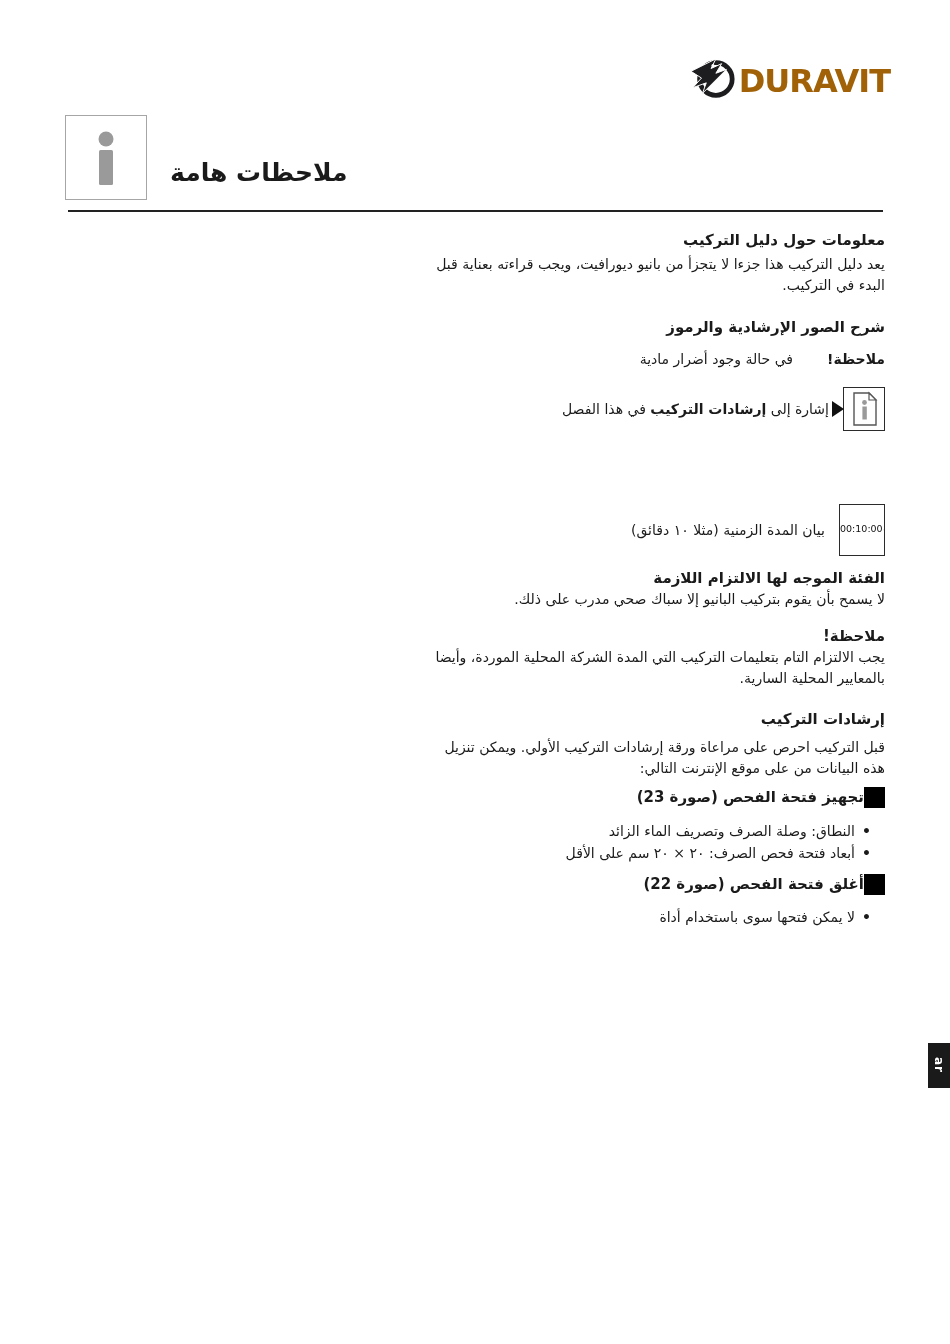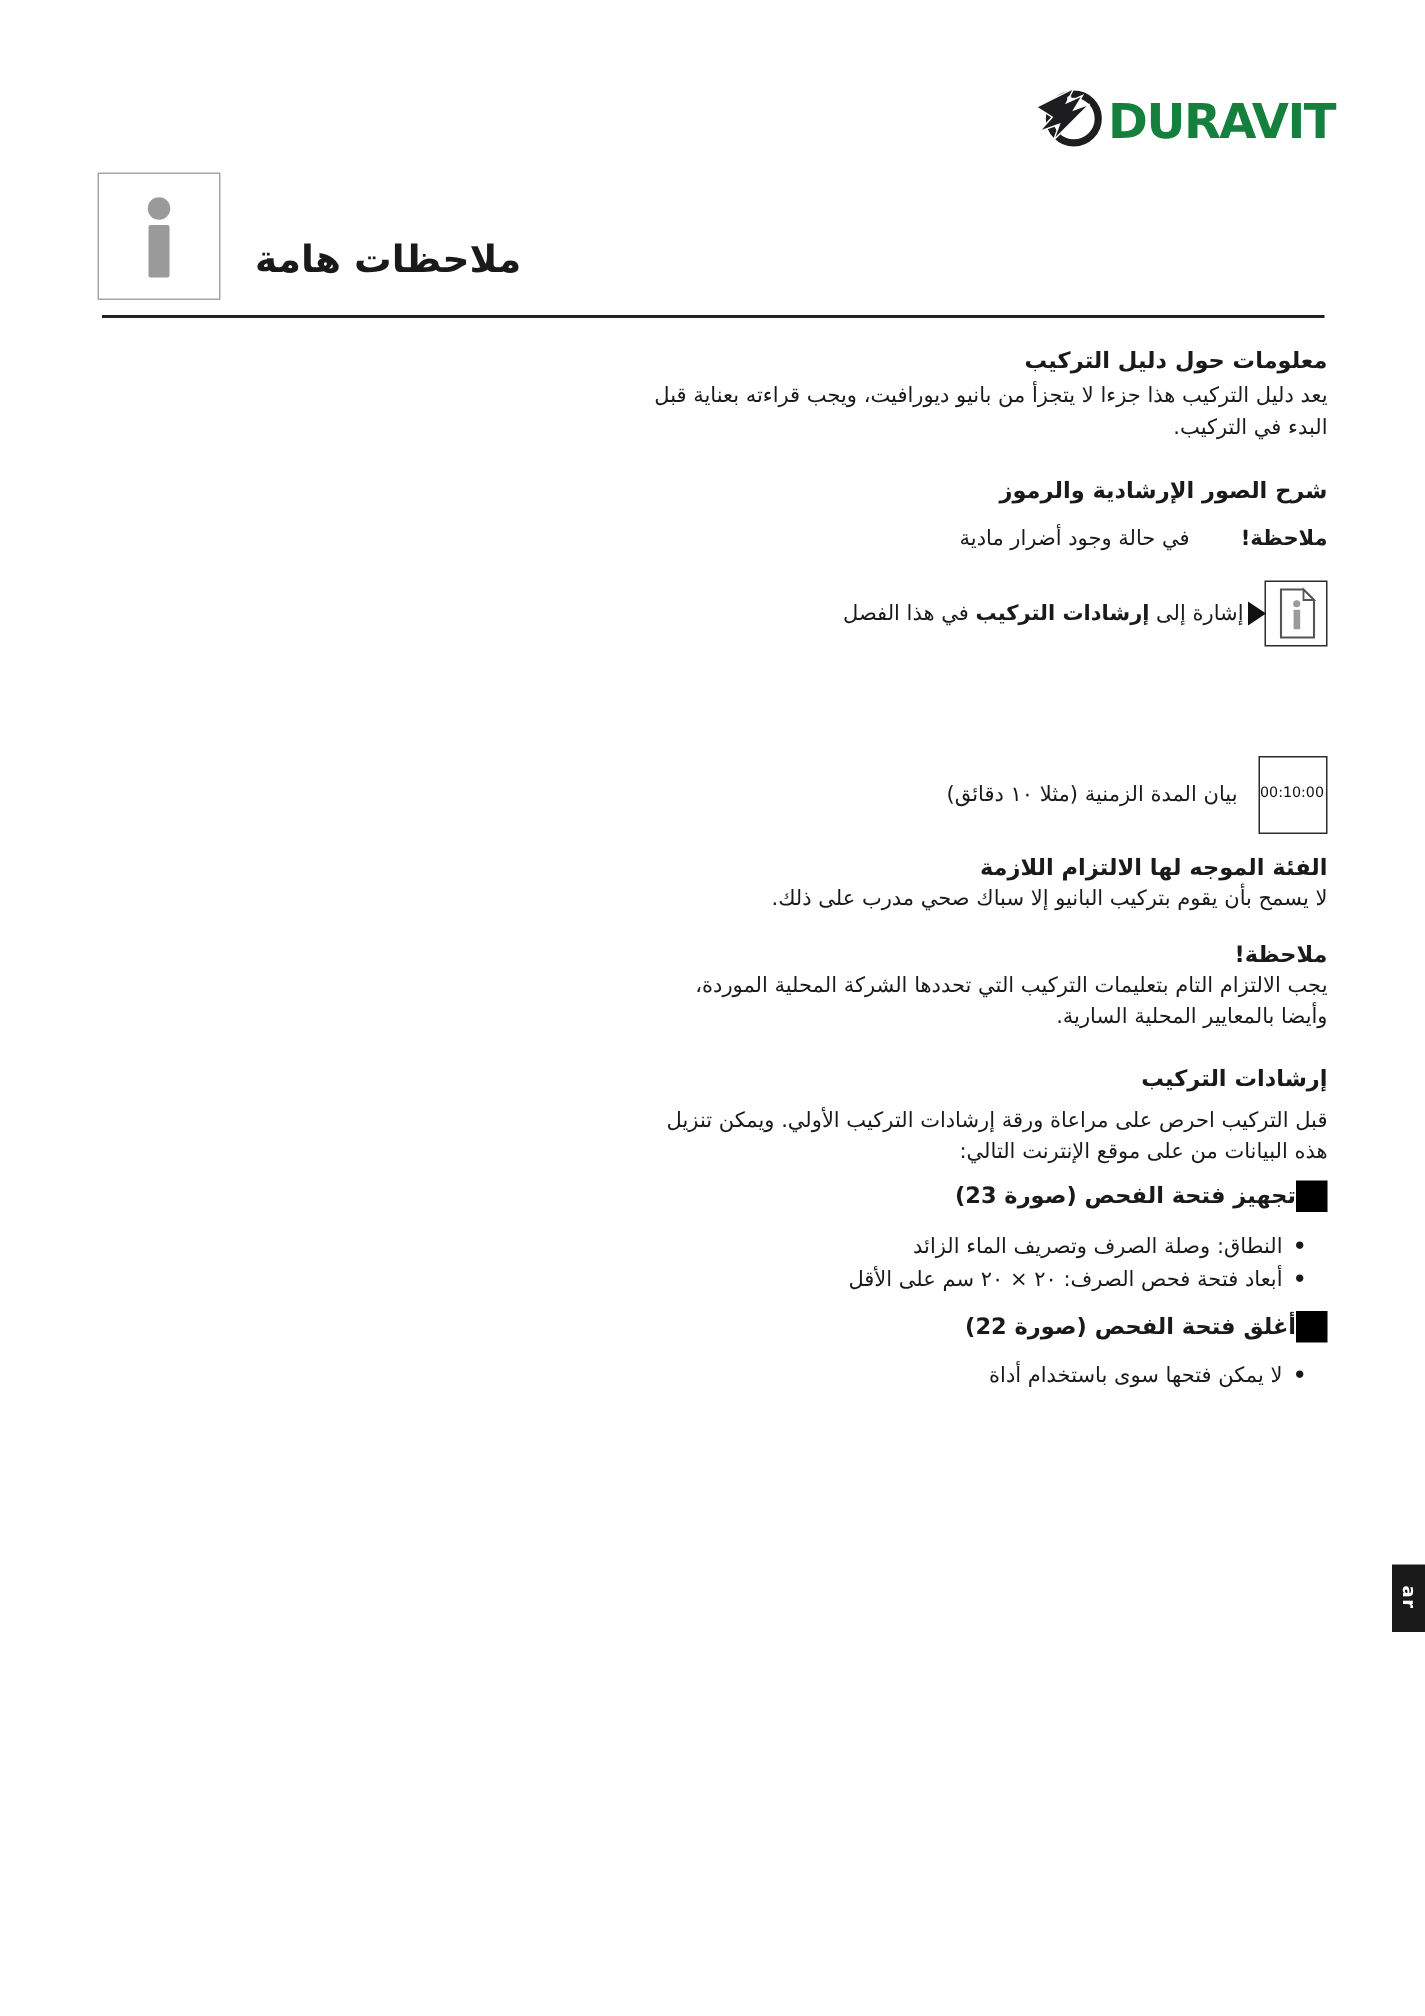--- a/index.html
+++ b/index.html
@@ -7,21 +7,21 @@
     position:relative;
     width:950px;height:1344px;
     margin:0 auto;
     background:#ffffff;
     font-family:"DejaVu Sans",sans-serif;
     color:#1a1a1a;
     overflow:hidden;
   }
   
   .logo{position:absolute;top:56px;right:60px;display:flex;align-items:center;gap:2px;}
-  .logo-text{font-size:32px;font-weight:800;letter-spacing:-1px;color:#15803d;line-height:1;}
+  .logo-text{font-size:32px;font-weight:800;letter-spacing:-1px;color:#a16207;line-height:1;}
   
   .info-box{
     position:absolute;left:65px;top:115px;width:80px;height:83px;
     border:1px solid #a6a6a6;background:#fff;
     display:flex;align-items:center;justify-content:center;
   }
   .page-title{
     position:absolute;left:170px;top:158px;
     font-size:25px;font-weight:bold;direction:rtl;
   }
@@ -134,21 +134,21 @@
       </svg>
       <span class="timer-label">00:10:00</span>
     </span>
     <span>بيان المدة الزمنية (مثلا ١٠ دقائق)</span>
   </div>
 
   <div class="blk title" style="top:568px">الفئة الموجه لها الالتزام اللازمة</div>
   <div class="blk" style="top:589px">لا يسمح بأن يقوم بتركيب البانيو إلا سباك صحي مدرب على ذلك.</div>
 
   <div class="blk title" style="top:626px">ملاحظة!</div>
-  <div class="blk" style="top:647px">يجب الالتزام التام بتعليمات التركيب التي تحددها الشركة المحلية الموردة، وأيضا بالمعايير المحلية السارية.</div>
+  <div class="blk" style="top:647px">يجب الالتزام التام بتعليمات التركيب التي المدة الشركة المحلية الموردة، وأيضا بالمعايير المحلية السارية.</div>
 
   <div class="blk title" style="top:709px">إرشادات التركيب</div>
   <div class="blk" style="top:737px">قبل التركيب احرص على مراعاة ورقة إرشادات التركيب الأولي. ويمكن تنزيل هذه البيانات من على موقع الإنترنت التالي:</div>
 
   <div class="blk step-head" style="top:787px">
     <span class="black-square"></span>
     <span class="step-title">تجهيز فتحة الفحص (صورة 23)</span>
   </div>
   <ul class="blk bullets" style="top:820px">
     <li>النطاق: وصلة الصرف وتصريف الماء الزائد</li>

